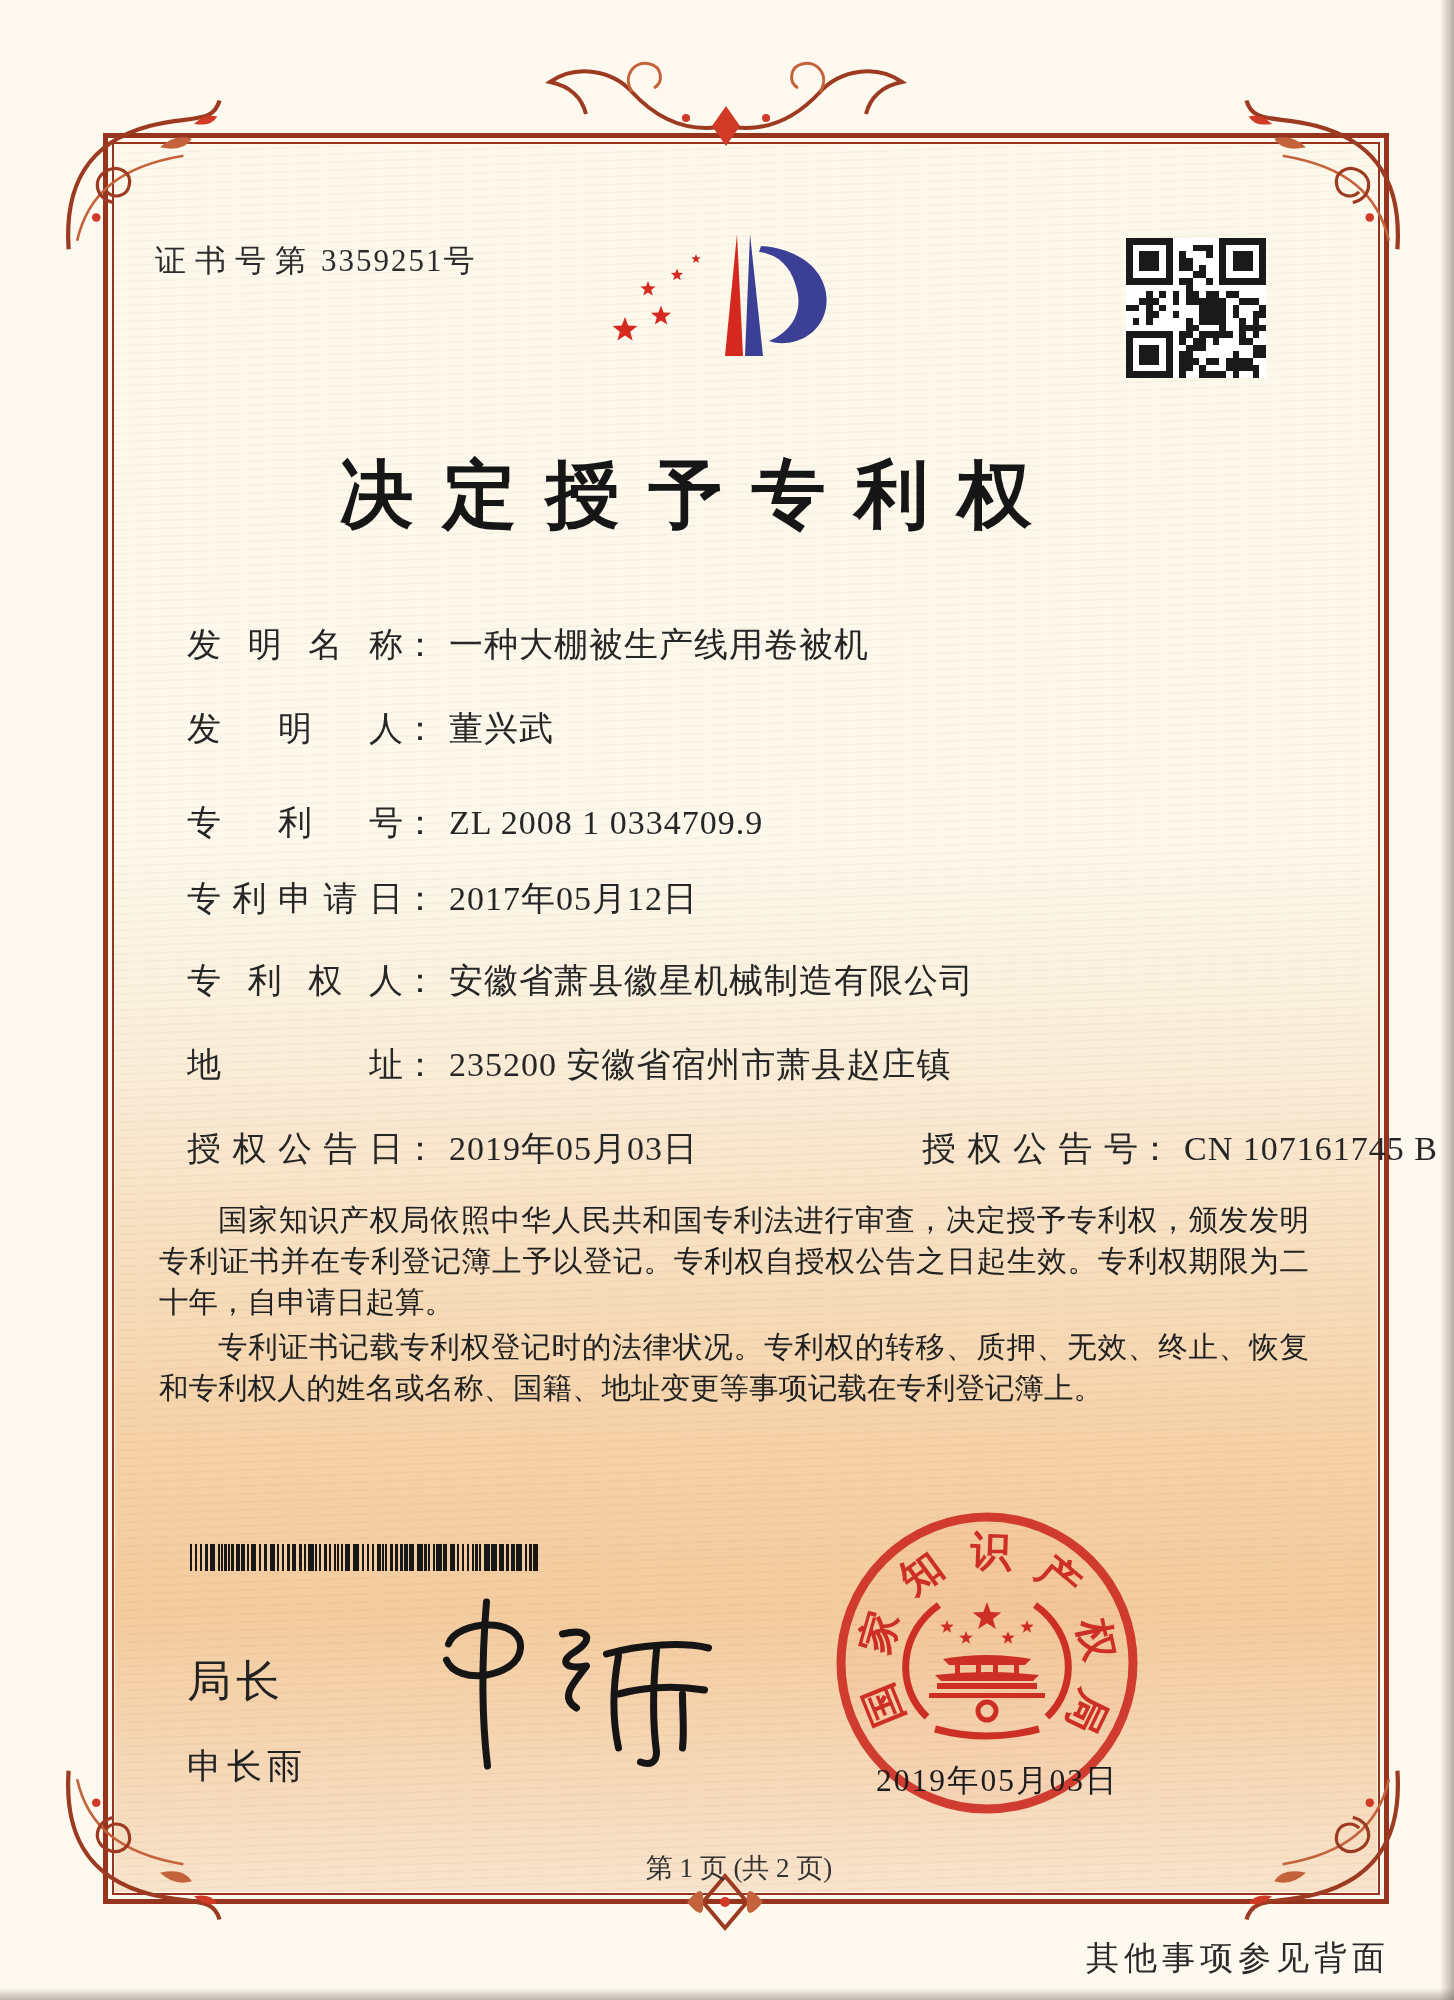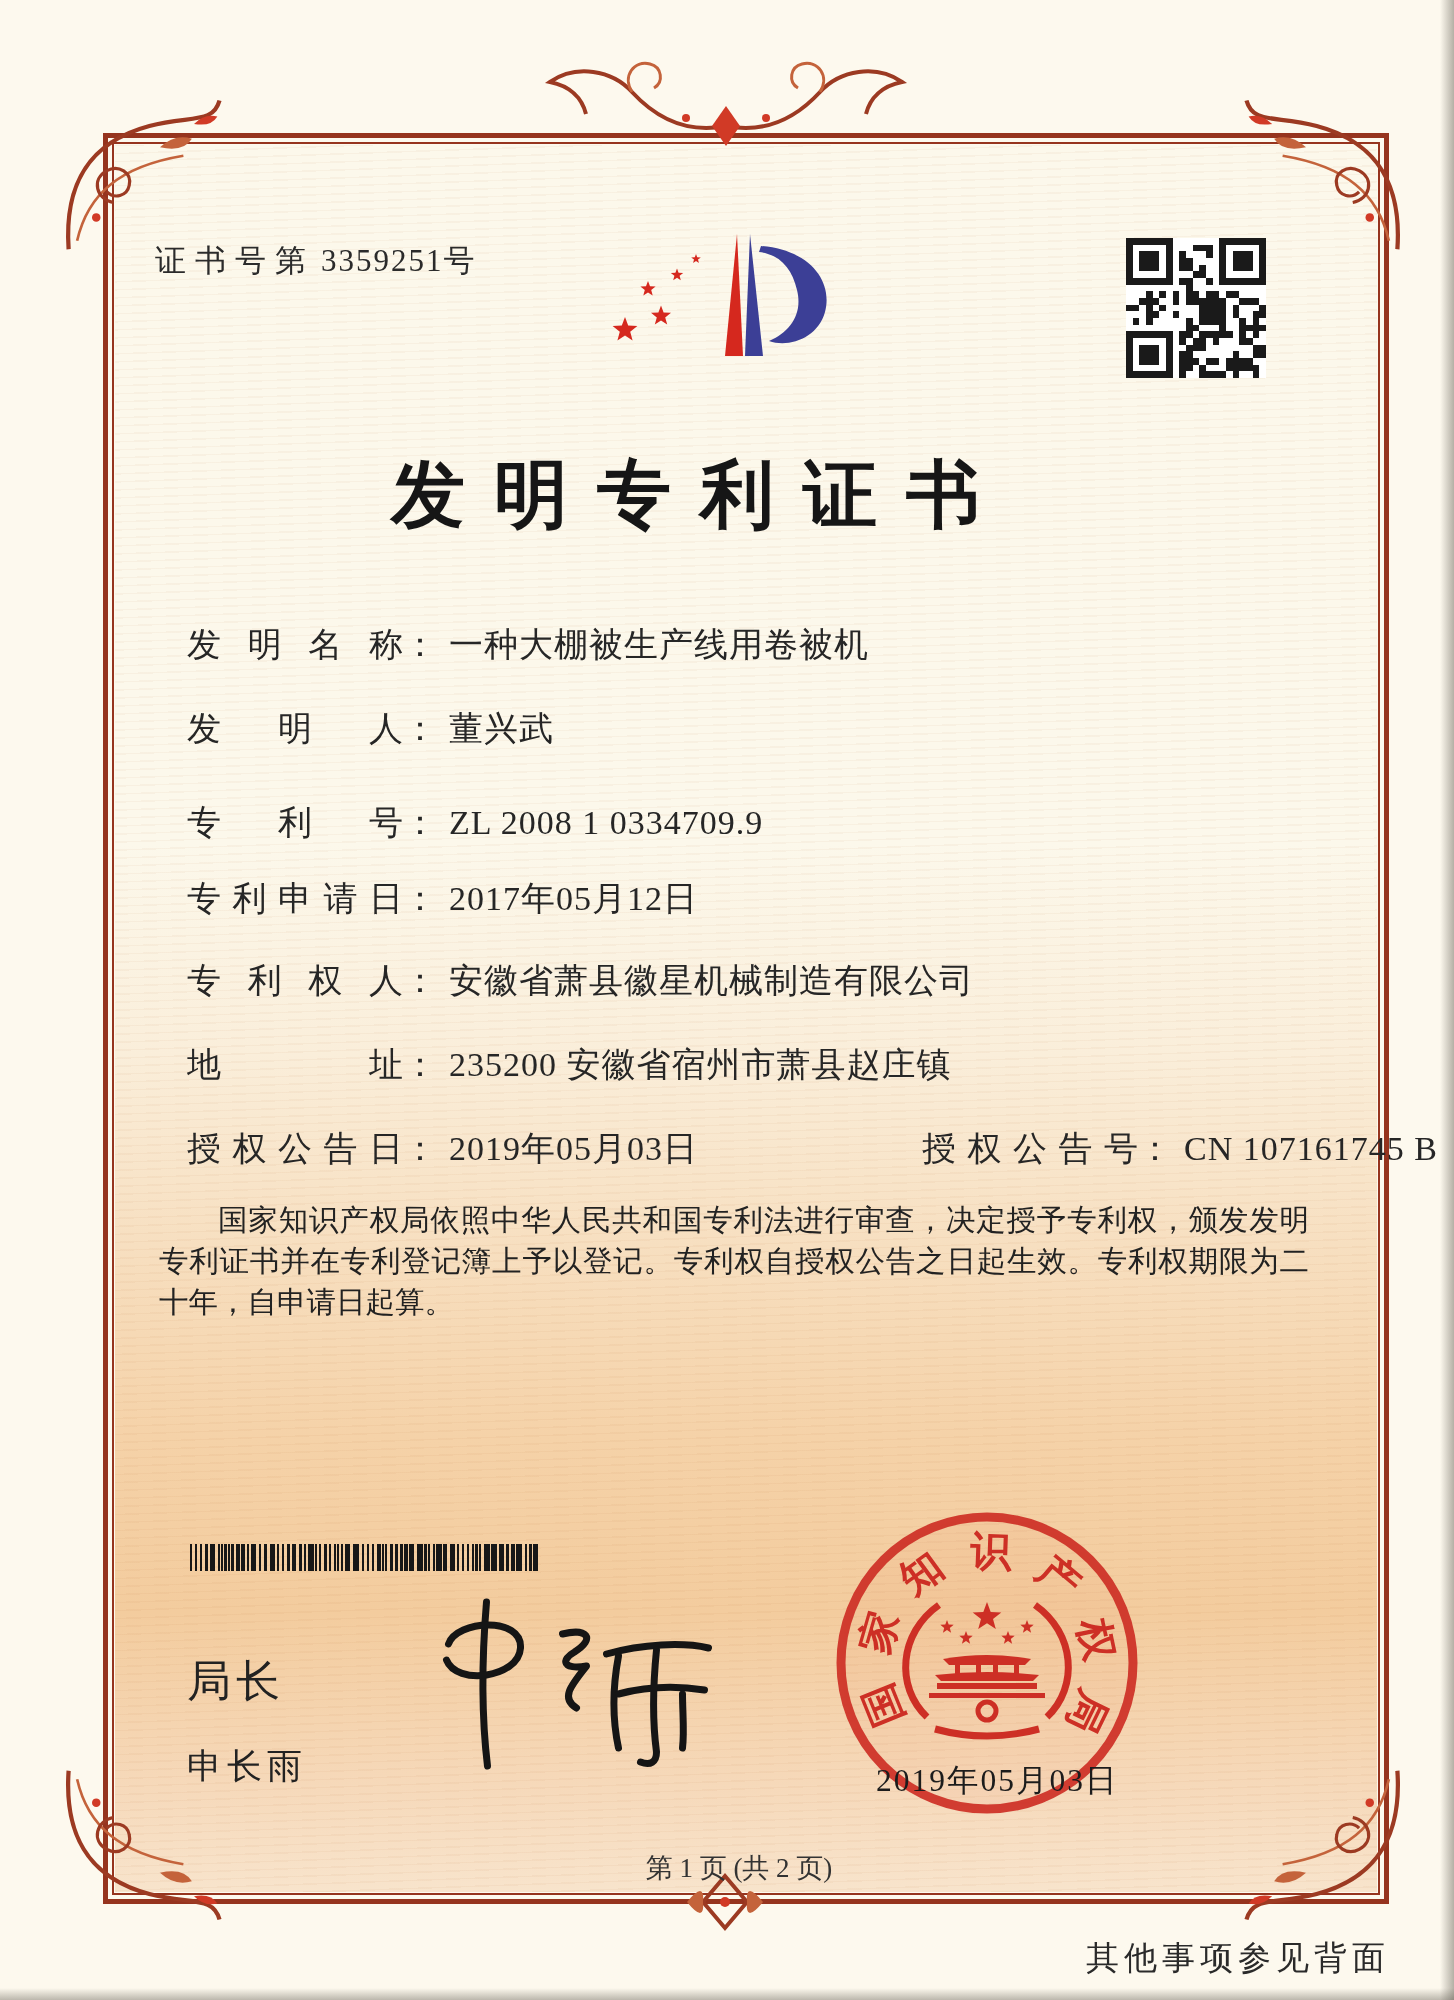--- a/index.html
+++ b/index.html
@@ -265,21 +265,21 @@
     <rect x="19" y="19" width="1" height="1" fill="#1a1a1a"></rect>
     <rect x="8" y="20" width="1" height="1" fill="#1a1a1a"></rect>
     <rect x="11" y="20" width="1" height="1" fill="#1a1a1a"></rect>
     <rect x="12" y="20" width="1" height="1" fill="#1a1a1a"></rect>
     <rect x="13" y="20" width="1" height="1" fill="#1a1a1a"></rect>
     <rect x="14" y="20" width="1" height="1" fill="#1a1a1a"></rect>
     <rect x="16" y="20" width="1" height="1" fill="#1a1a1a"></rect>
     <rect x="19" y="20" width="1" height="1" fill="#1a1a1a"></rect>
   </svg>
 
-<div class="title">发明专利证书</div>
+<div class="title">决定授予专利权</div>
 
 <div class="field-row" style="top:622px">
   <span class="j-label">
       <span>发</span>
       <span>明</span>
       <span>名</span>
       <span>称</span>
     </span><span class="colon">：</span><span class="value">一种大棚被生产线用卷被机</span>
 </div>
 <div class="field-row" style="top:706px">
@@ -334,20 +334,21 @@
         <span>权</span>
         <span>公</span>
         <span>告</span>
         <span>号</span>
       </span><span class="colon">：</span><span class="value">CN 107161745 B</span>
   </span>
 </div>
 
 <div class="paragraphs">
   <p>国家知识产权局依照中华人民共和国专利法进行审查，决定授予专利权，颁发发明专利证书并在专利登记簿上予以登记。专利权自授权公告之日起生效。专利权期限为二十年，自申请日起算。</p>
+  <p>专利证书记载专利权登记时的法律状况。专利权的转移、质押、无效、终止、恢复和专利权人的姓名或名称、国籍、地址变更等事项记载在专利登记簿上。</p>
 </div>
 
 <svg class="barcode" width="352" height="27" id="barcode">
     <rect x="0" y="0" width="2" height="27" fill="#171717"></rect>
     <rect x="5" y="0" width="2" height="27" fill="#171717"></rect>
     <rect x="10" y="0" width="2" height="27" fill="#171717"></rect>
     <rect x="15" y="0" width="3" height="27" fill="#171717"></rect>
     <rect x="20" y="0" width="5" height="27" fill="#171717"></rect>
     <rect x="28" y="0" width="2" height="27" fill="#171717"></rect>
     <rect x="31" y="0" width="2" height="27" fill="#171717"></rect>

